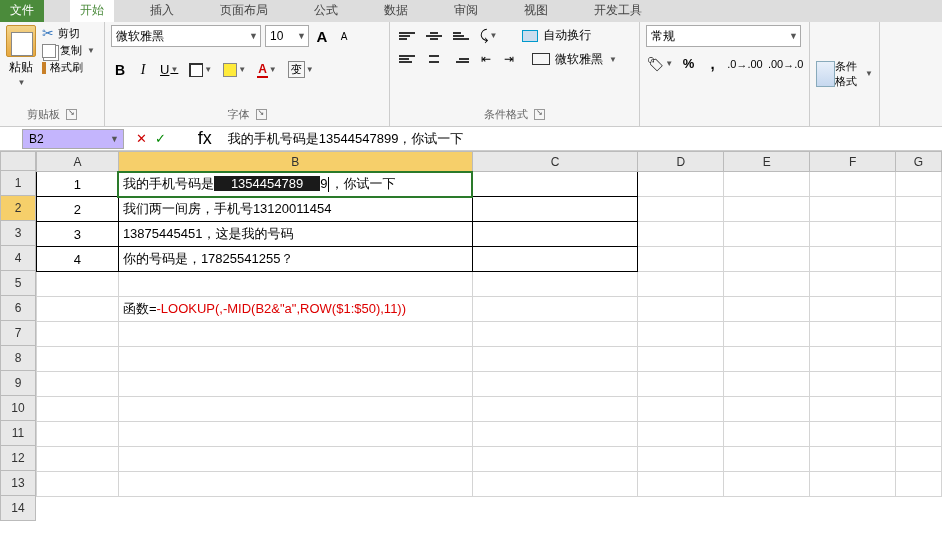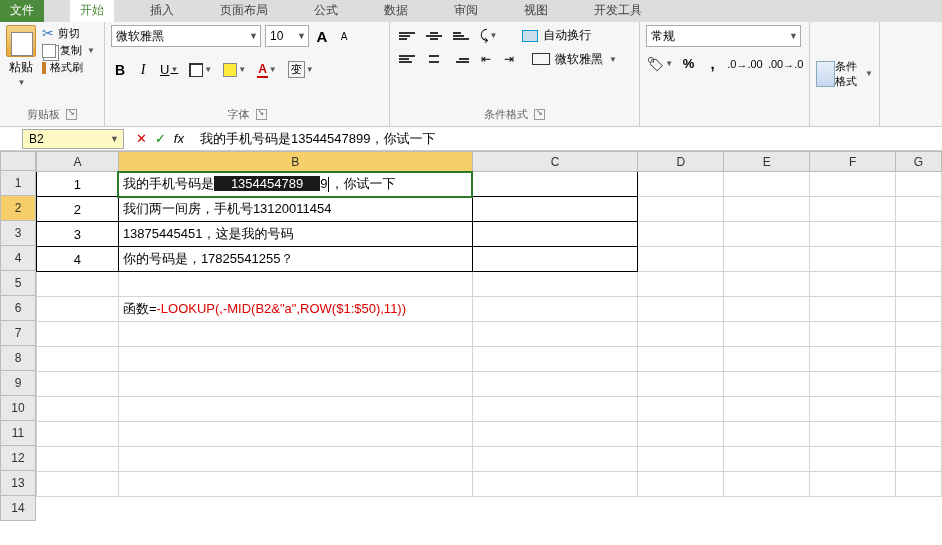--- a/index.html
+++ b/index.html
@@ -66,26 +66,26 @@
 .num-row2 { display: flex; gap: 6px; align-items: center; }
 .money-ic { font-size: 14px; }
 .pct { font-size: 13px; font-weight: bold; }
 .comma { font-size: 15px; font-weight: bold; }
 .dec { font-size: 11px; }
 
 .styles-group { width: 70px; display:flex; flex-direction: row; align-items: center; justify-content: space-between; padding-top: 2px;}
 .cf-ic { width: 28px; height: 26px; background: linear-gradient(#e8f0fa,#c6d8ef); border:1px solid #8ab; }
 
 .formula-bar { display: flex; align-items: center; border-bottom: 1px solid #ccc; height: 24px; background: #fff; }
-.namebox { width: 102px; border: 1px solid #aaa; height: 20px; margin: 0 4px 0 22px; display: flex; align-items: center; padding: 0 6px; font-size: 12px; background: #fef9c3; position: relative; }
+.namebox { width: 102px; border: 1px solid #aaa; height: 20px; margin: 0 4px 0 22px; display: flex; align-items: center; padding: 0 6px; font-size: 12px; background: #c4b5fd; position: relative; }
 .namebox .arrow { position: absolute; right: 4px; font-size: 9px; color: #555; }
 .fx-btns { display: flex; gap: 8px; padding: 0 8px; align-items: center; }
 .fx-x { color: #c00; font-size: 13px; }
 .fx-v { color: #080; font-size: 13px; }
-.fx { font-style: italic; font-size: 13px; }
+.fx { font-size: 18px; margin-left: 24px; }
 .formula-input { flex: 1; padding: 0 8px; font-size: 13px; }
 
 .sheet { display: flex; }
 .rowheads { display: flex; flex-direction: column; }
 .corner { width: 36px; height: 20px; background: #e8e8e8; border: 1px solid #bbb; }
 .rh { width: 36px; height: 25px; background: #e8e8e8; border: 1px solid #bbb; border-top: none; display: flex; align-items: center; justify-content: center; font-size: 12px; color: #333; }
 .rh.sel { background: #f6cf6a; }
 
 .gridwrap { overflow: hidden; }
 table { border-collapse: collapse; }

